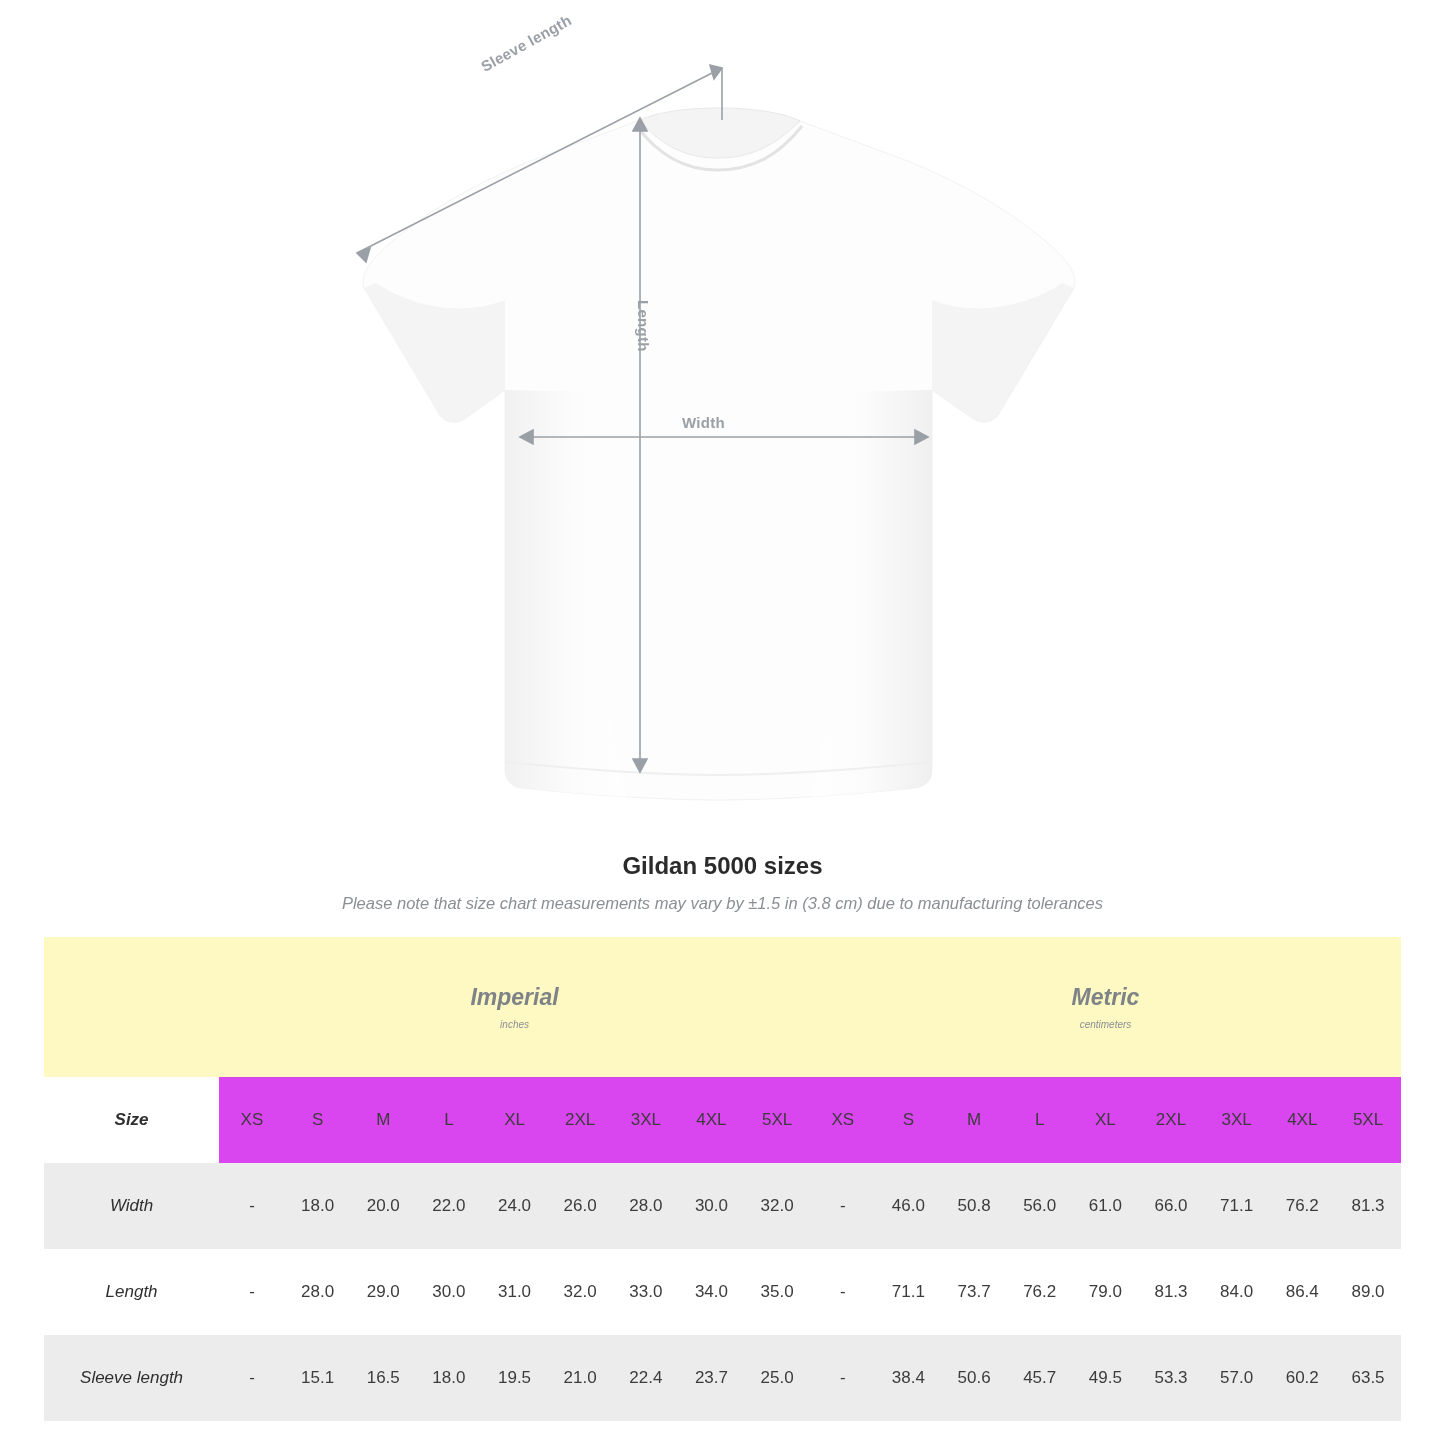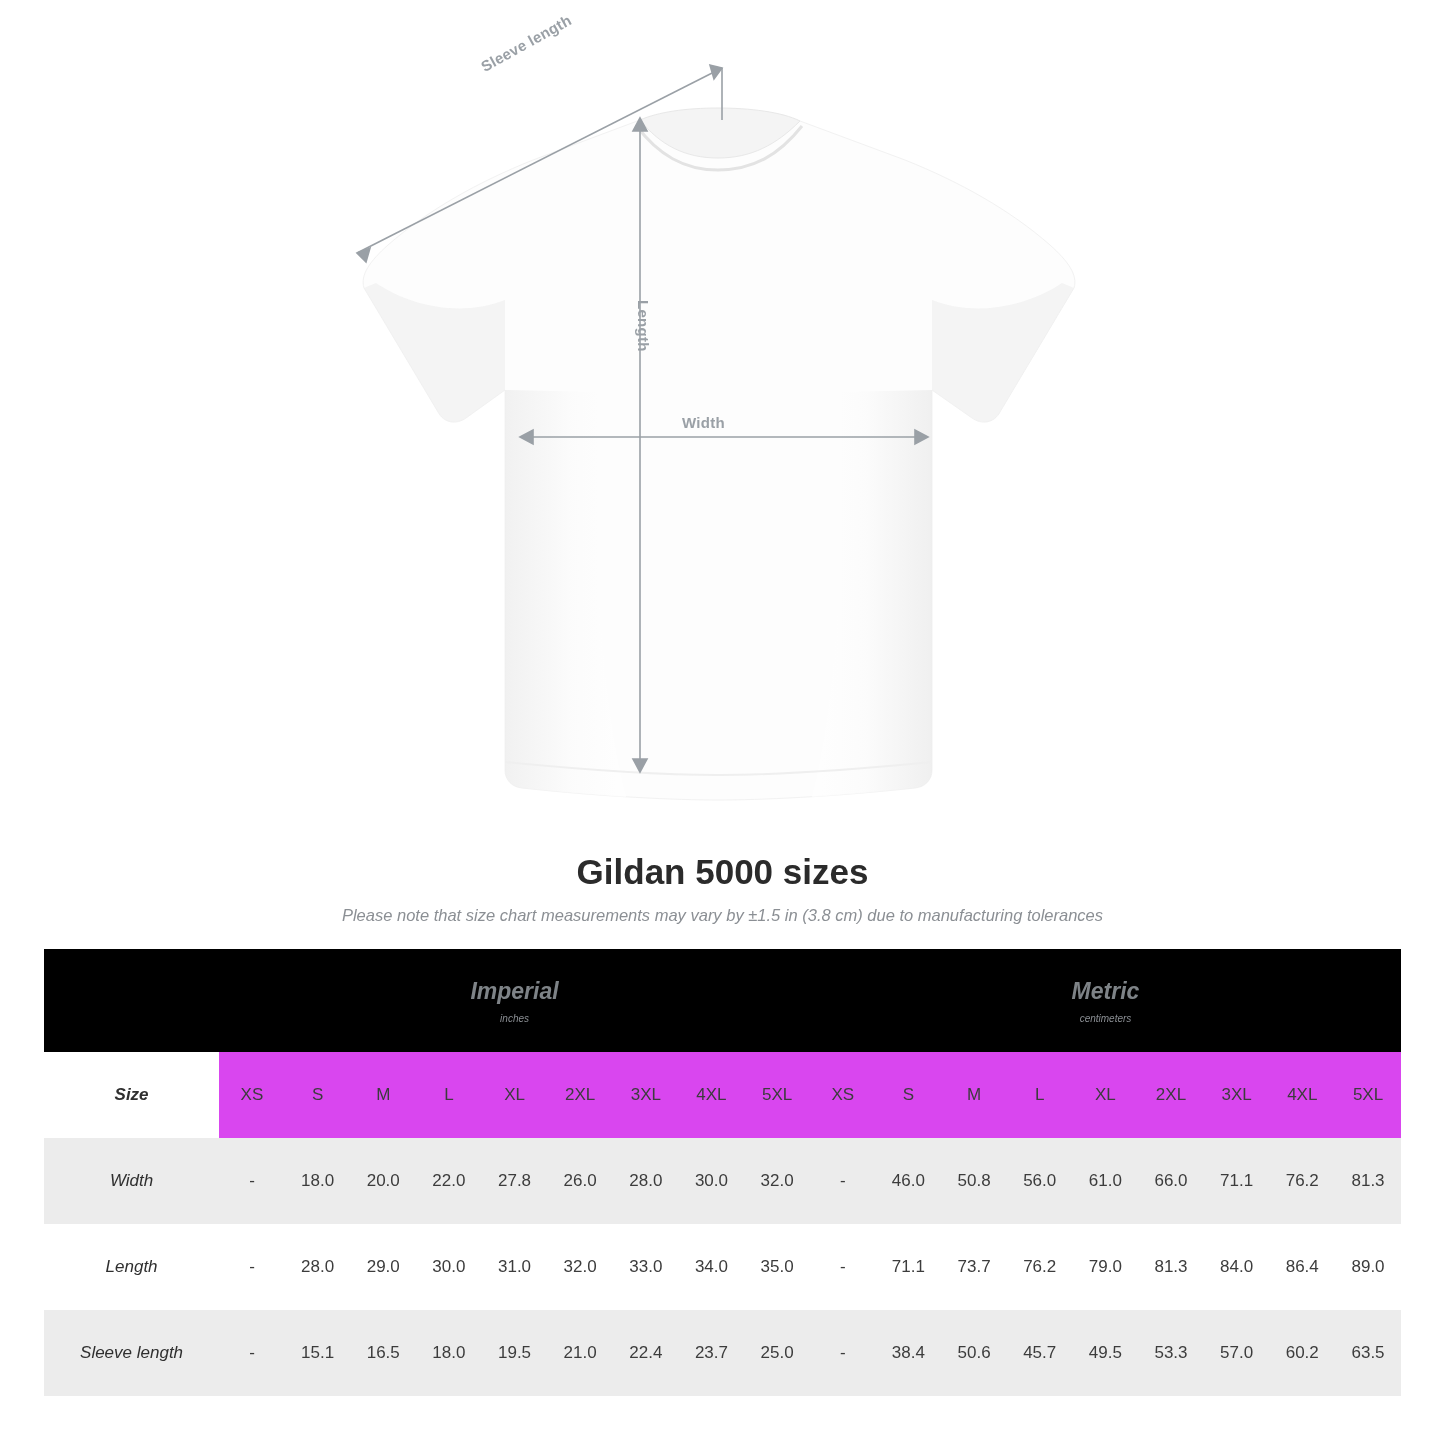--- a/index.html
+++ b/index.html
@@ -51,21 +51,21 @@
     left: 682px;
     top: 414px;
   }
 
   
   .title-block {
     text-align: center;
     margin-top: 22px;
   }
   .chart-title {
-    font-size: 35px;
+    font-size: 24px;
     font-weight: bold;
     color: #2b2b2b;
     margin: 11px;
   }
   .chart-note {
     font-size: 16.5px;
     font-style: italic;
     color: #8b8f94;
     margin-top: 14px;
   }
@@ -80,22 +80,22 @@
     table-layout: fixed;
   }
   table.size-table td,
   table.size-table th {
     text-align: center;
     vertical-align: middle;
     font-weight: normal;
   }
   
   .unit-row td {
-    background: #000000;
-    height: 103px;
+    background: #fef9c3;
+    height: 140px;
     padding: 0;
     margin-top: 44px;
   }
   .unit-name {
     font-size: 23px;
     font-style: italic;
     font-weight: bold;
     color: #7e8387;
   }
   .unit-sub {
@@ -280,21 +280,21 @@
         <td>4XL</td>
         <td>5XL</td>
       </tr>
 
       <tr class="data-row shade">
         <td class="rowlabel">Width</td>
         <td>-</td>
         <td>18.0</td>
         <td>20.0</td>
         <td>22.0</td>
-        <td>27.8</td>
+        <td>24.0</td>
         <td>26.0</td>
         <td>28.0</td>
         <td>30.0</td>
         <td>32.0</td>
         <td>-</td>
         <td>46.0</td>
         <td>50.8</td>
         <td>56.0</td>
         <td>61.0</td>
         <td>66.0</td>

